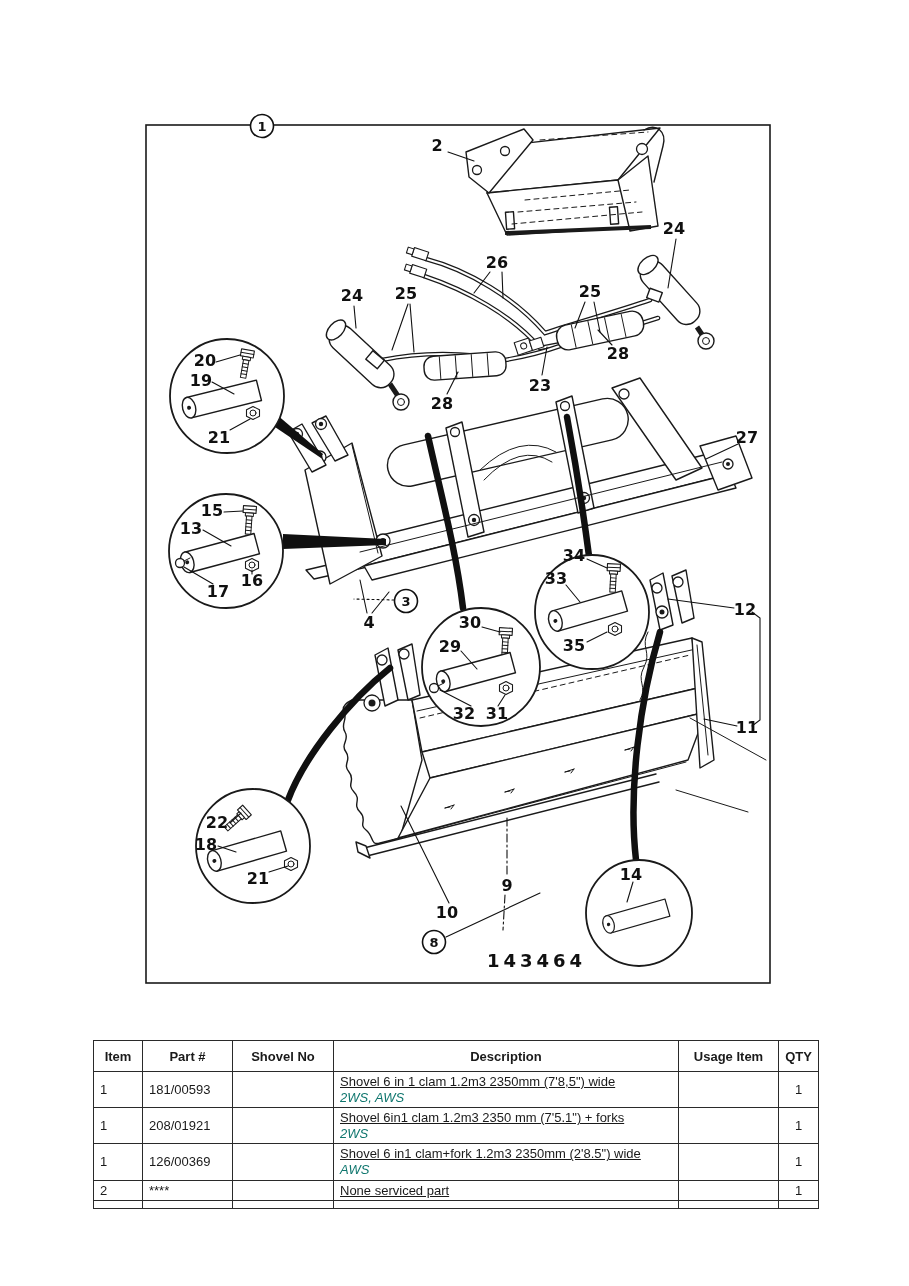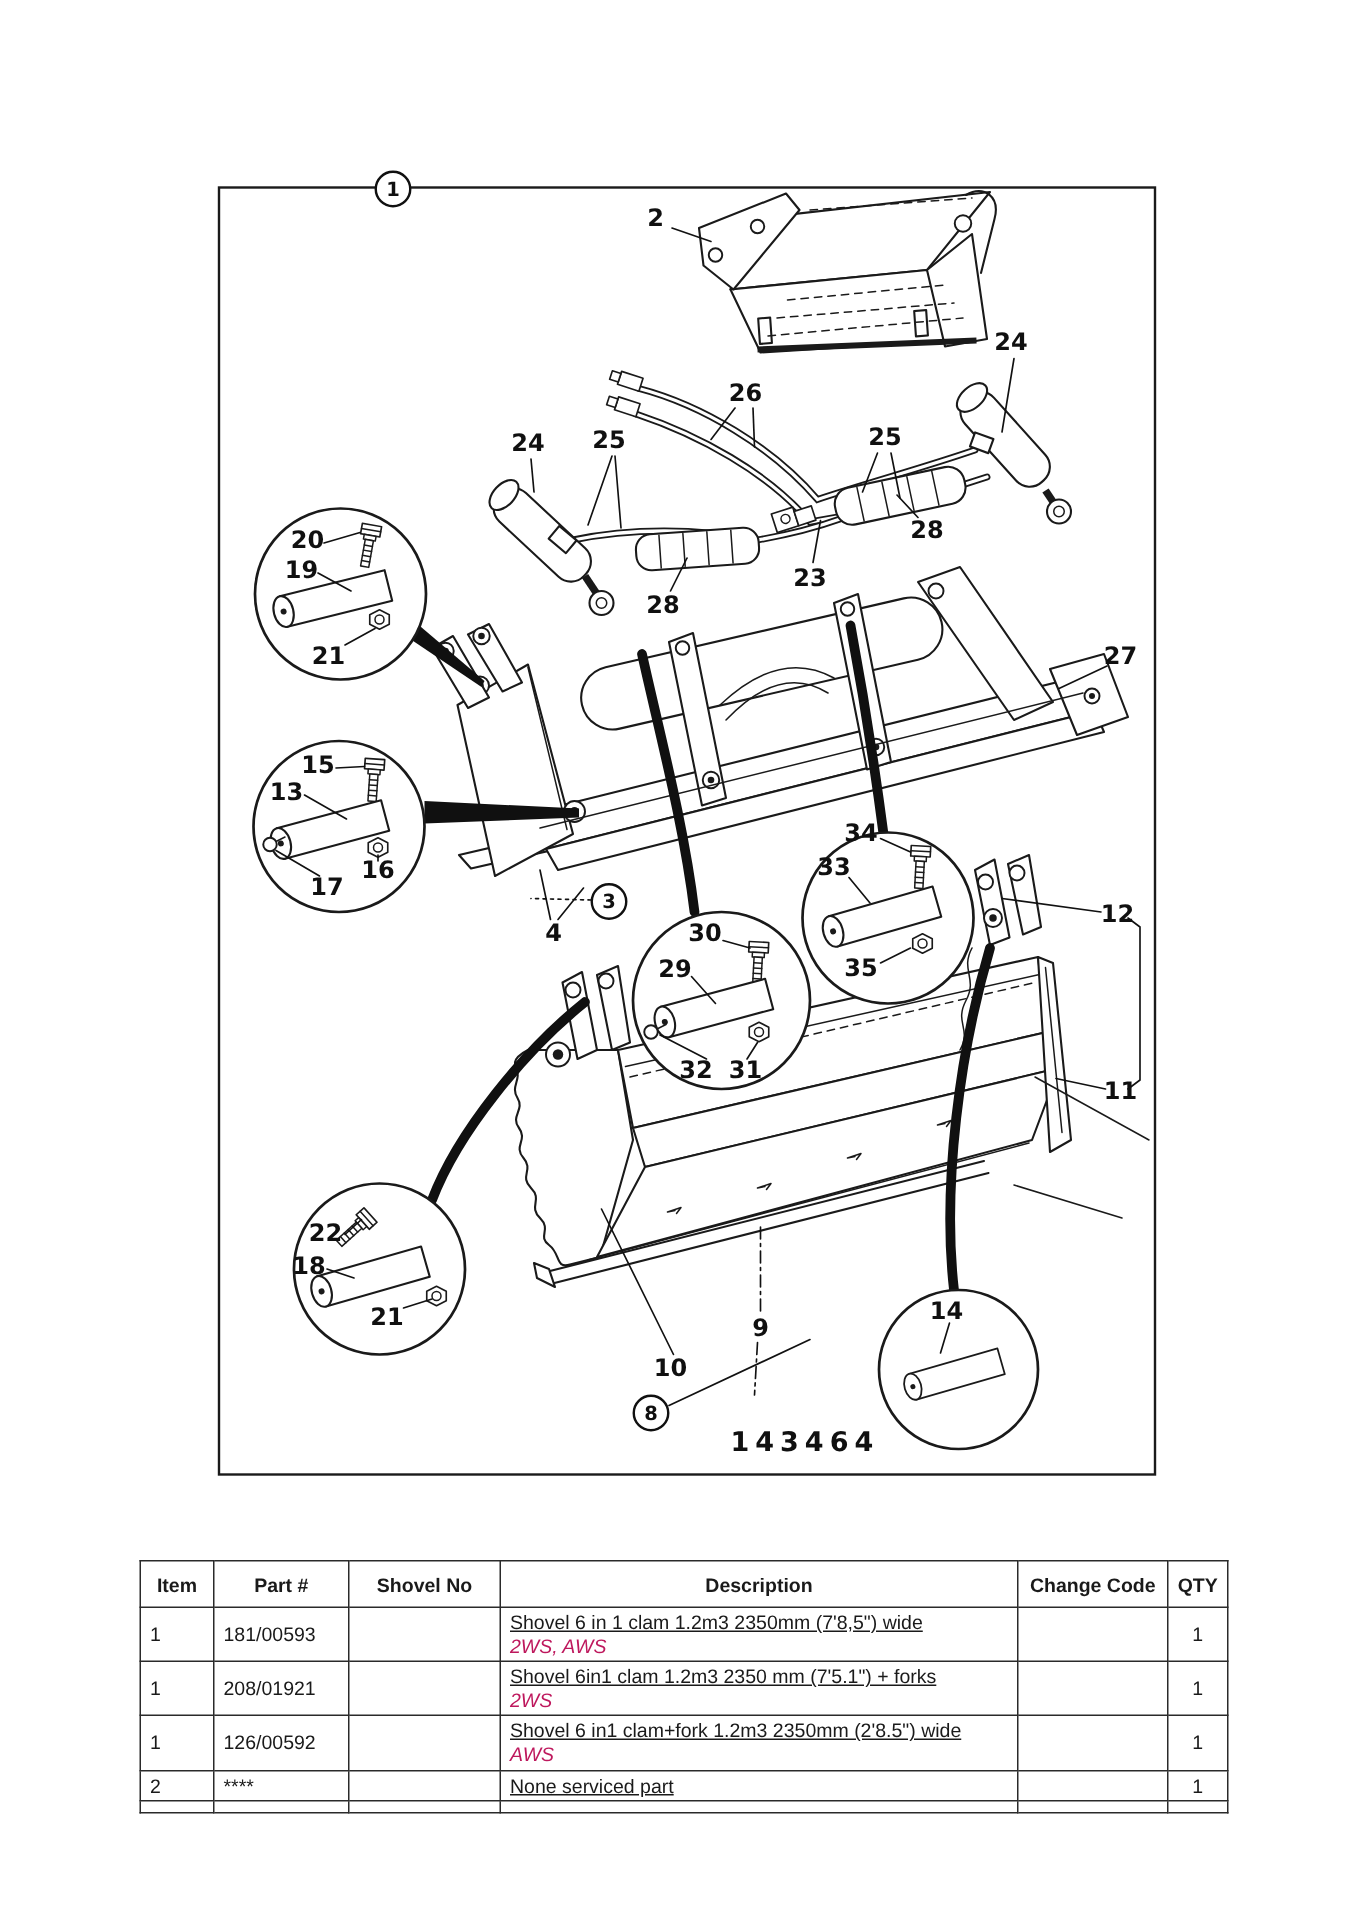--- a/index.html
+++ b/index.html
@@ -33,21 +33,21 @@
     border-collapse:collapse;table-layout:fixed;font-size:13px;border-radius:23px;
   }
   #parts-table th,#parts-table td{
     border:1.5px solid #2a2a2a;padding:2px 6px;vertical-align:middle;
     overflow:hidden;white-space:nowrap;
   }
   #parts-table th{font-weight:bold;text-align:center;height:26px;padding:2px 2px;}
   #parts-table td{text-align:left;}
   #parts-table td.qty{text-align:center;}
   .desc-main{line-height:1.2;text-decoration:underline;}
-  .desc-variant{font-style:italic;color:#be185d;line-height:1.2;}
+  .desc-variant{font-style:italic;color:#0f766e;line-height:1.2;}
   tr.partial td{height:3px;padding:0;border-bottom:none;}
 </style>
 </head>
 <body>
 
 <svg id="diagram-svg" width="909" height="1286" viewBox="0 0 909 1286">
 
   <defs>
     <g id="bolt-glyph">
       <rect x="-6.5" y="0" width="13" height="7" class="fw" style="stroke-width:1.1"></rect>
@@ -381,21 +381,21 @@
     <col style="width:345px">
       <col style="width:100px">
       <col style="width:40px">
   </colgroup>
   <thead>
     <tr id="header-row">
         <th>Item</th>
         <th>Part #</th>
         <th>Shovel No</th>
         <th>Description</th>
-        <th>Change Code</th>
+        <th>Usage Item</th>
         <th>QTY</th>
       </tr>
   </thead>
   <tbody id="parts-rows">
       <tr>
         <td>1</td>
         <td>181/00593</td>
         <td></td>
         <td>
           <div class="desc-main">Shovel 6 in 1 clam 1.2m3 2350mm (7'8,5") wide</div>
@@ -410,21 +410,21 @@
         <td></td>
         <td>
           <div class="desc-main">Shovel 6in1 clam 1.2m3 2350 mm (7'5.1") + forks</div>
           <div class="desc-variant">2WS</div>
         </td>
         <td></td>
         <td class="qty">1</td>
       </tr>
       <tr>
         <td>1</td>
-        <td>126/00592</td>
+        <td>126/00369</td>
         <td></td>
         <td>
           <div class="desc-main">Shovel 6 in1 clam+fork 1.2m3 2350mm (2'8.5") wide</div>
           <div class="desc-variant">AWS</div>
         </td>
         <td></td>
         <td class="qty">1</td>
       </tr>
       <tr>
         <td>2</td>

